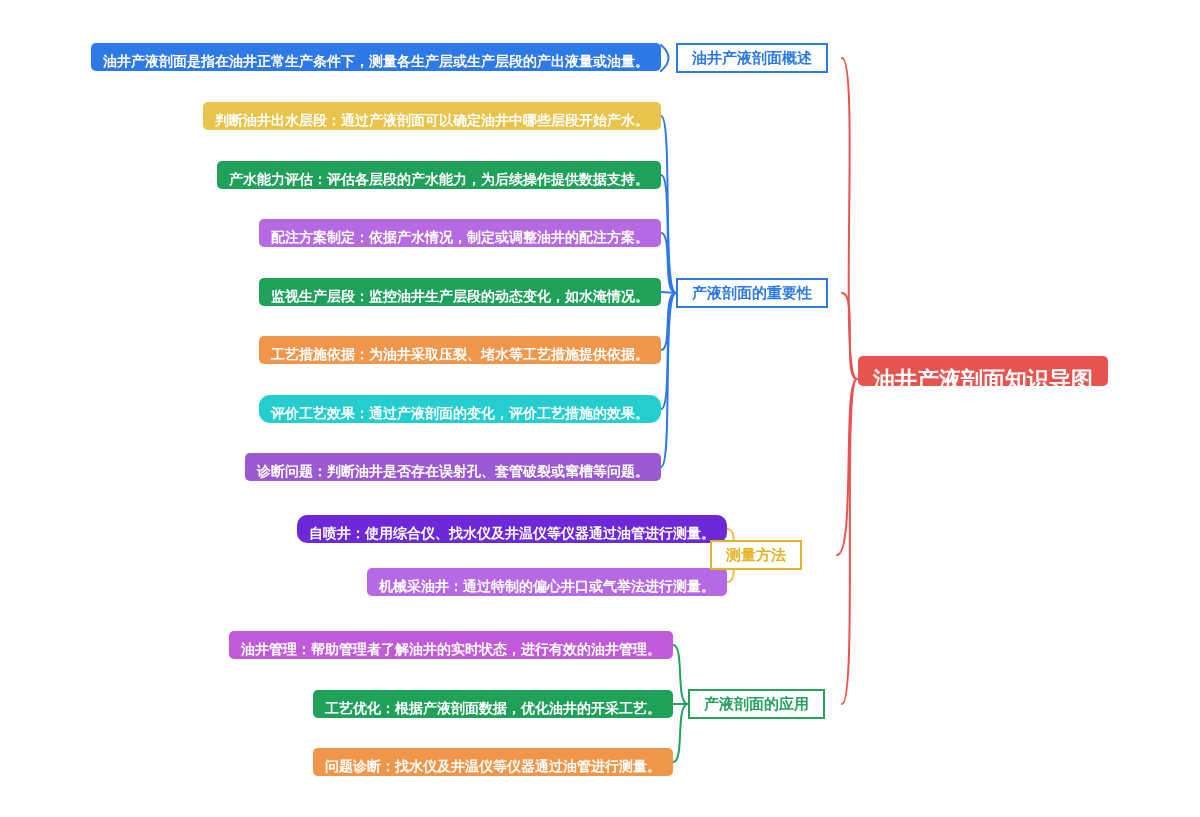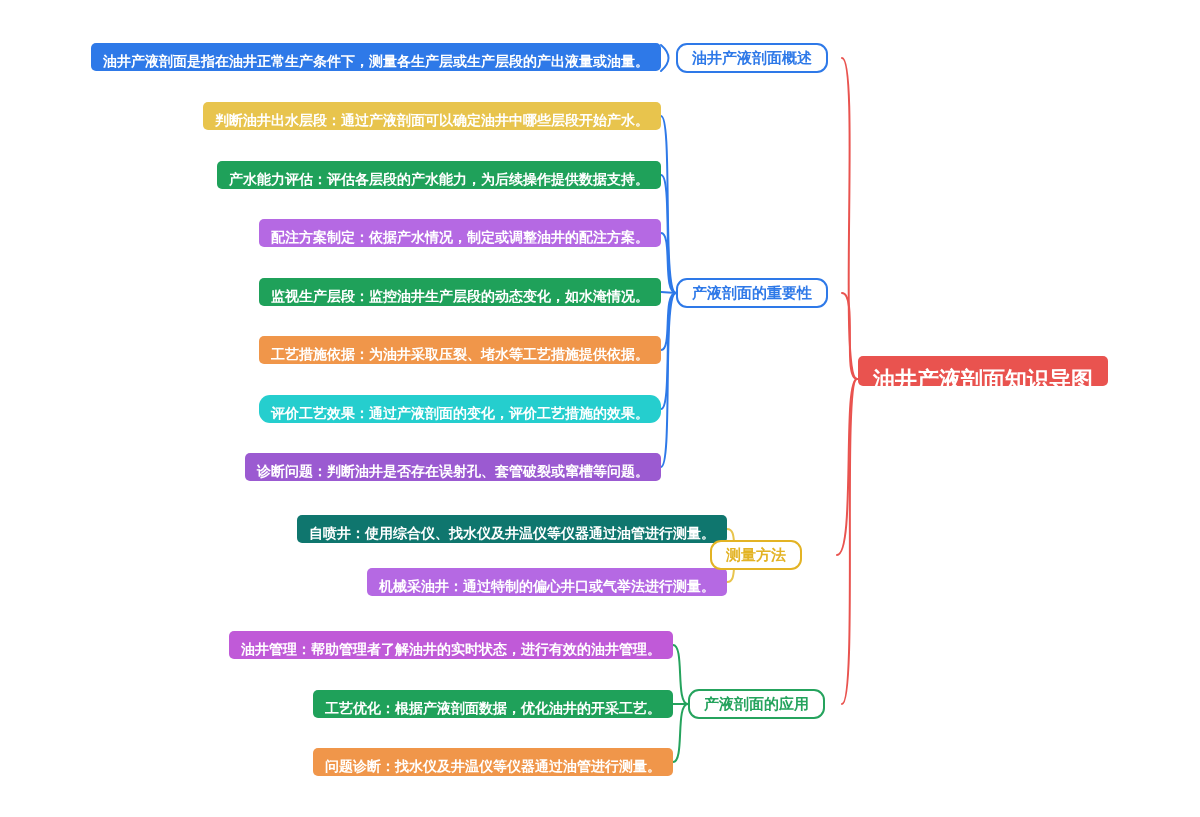--- a/index.html
+++ b/index.html
@@ -33,21 +33,21 @@
     font-weight: bold;
     white-space: nowrap;
     text-align: center;
     box-sizing: border-box;
   }
   .label-node {
     position: absolute;
     height: 30px;
     line-height: 26px;
     padding: 0 14px;
-    border-radius: 11px;
+    border-radius: 0;
     background: #ffffff;
     border: 2px solid #2e79e8;
     color: #2e79e8;
     font-size: 15px;
     font-weight: bold;
     white-space: nowrap;
     box-sizing: border-box;
   }
   .central-node {
     position: absolute;
@@ -107,21 +107,21 @@
 
   <div class="node" style="top: 102px; right: 539px; background: rgb(232, 196, 77);">判断油井出水层段：通过产液剖面可以确定油井中哪些层段开始产水。</div>
   <div class="node" style="top: 161px; right: 539px; background: rgb(31, 161, 90);">产水能力评估：评估各层段的产水能力，为后续操作提供数据支持。</div>
   <div class="node" style="top: 219px; right: 539px; background: rgb(181, 105, 227);">配注方案制定：依据产水情况，制定或调整油井的配注方案。</div>
   <div class="node" style="top: 278px; right: 539px; background: rgb(31, 161, 90);">监视生产层段：监控油井生产层段的动态变化，如水淹情况。</div>
   <div class="node" style="top: 336px; right: 539px; background: rgb(240, 150, 74);">工艺措施依据：为油井采取压裂、堵水等工艺措施提供依据。</div>
   <div class="node" style="top: 395px; right: 539px; background: rgb(37, 206, 206); border-radius: 11px;">评价工艺效果：通过产液剖面的变化，评价工艺措施的效果。</div>
   <div class="node" style="top: 453px; right: 539px; background: rgb(155, 90, 209);">诊断问题：判断油井是否存在误射孔、套管破裂或窜槽等问题。</div>
   <div class="label-node" style="top: 278px; left: 676px; border-color: rgb(46, 121, 232); color: rgb(46, 121, 232);">产液剖面的重要性</div>
 
-  <div class="node" style="top: 515px; right: 473px; background: #0f766e;">自喷井：使用综合仪、找水仪及井温仪等仪器通过油管进行测量。</div>
+  <div class="node" style="top: 515px; right: 473px; background: #6d28d9; border-radius: 10px;">自喷井：使用综合仪、找水仪及井温仪等仪器通过油管进行测量。</div>
   <div class="node" style="top: 568px; right: 473px; background: rgb(181, 105, 227);">机械采油井：通过特制的偏心井口或气举法进行测量。</div>
   <div class="label-node" style="top: 540px; left: 710px; border-color: rgb(227, 179, 36); color: rgb(227, 179, 36);">测量方法</div>
 
   <div class="node" style="top: 631px; right: 527px; background: rgb(192, 90, 216);">油井管理：帮助管理者了解油井的实时状态，进行有效的油井管理。</div>
   <div class="node" style="top: 690px; right: 527px; background: rgb(31, 161, 90);">工艺优化：根据产液剖面数据，优化油井的开采工艺。</div>
   <div class="node" style="top: 748px; right: 527px; background: rgb(240, 150, 74);">问题诊断：找水仪及井温仪等仪器通过油管进行测量。</div>
   <div class="label-node" style="top: 689px; left: 688px; border-color: rgb(37, 163, 93); color: rgb(37, 163, 93);">产液剖面的应用</div>
 
   <div class="central-node" style="top: 356px; left: 858px; background: rgb(233, 83, 79);">油井产液剖面知识导图</div>
 

